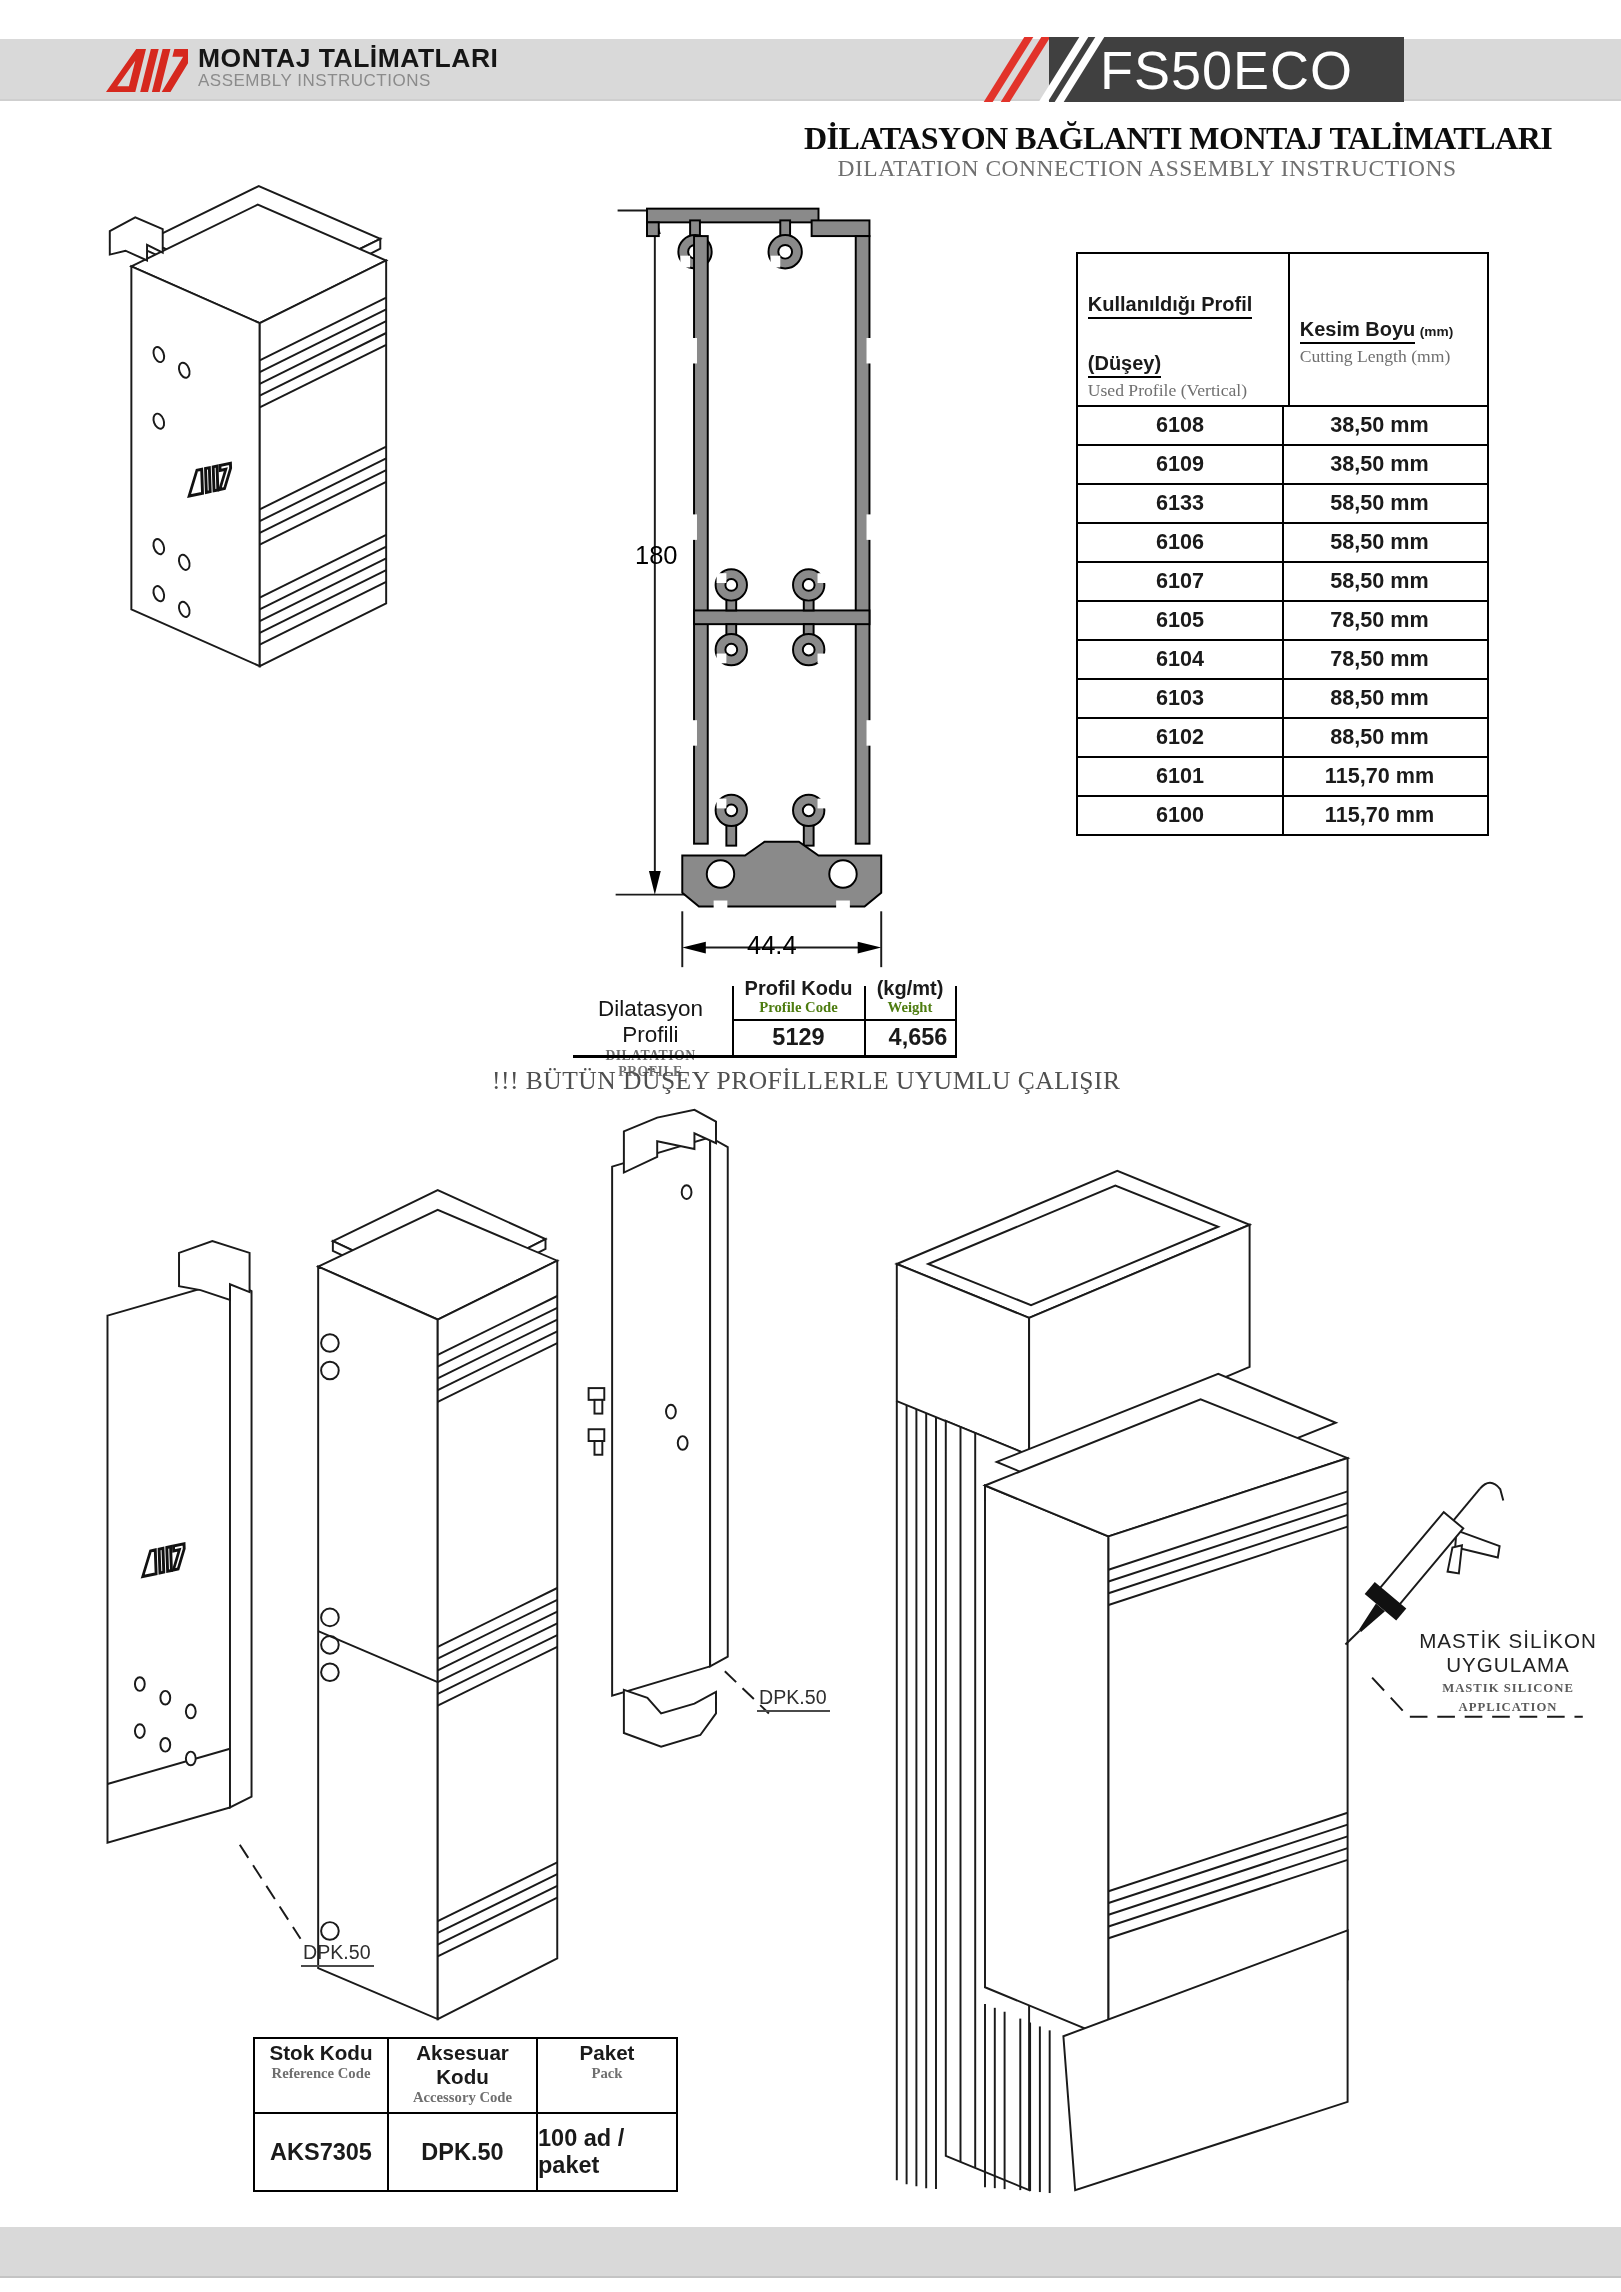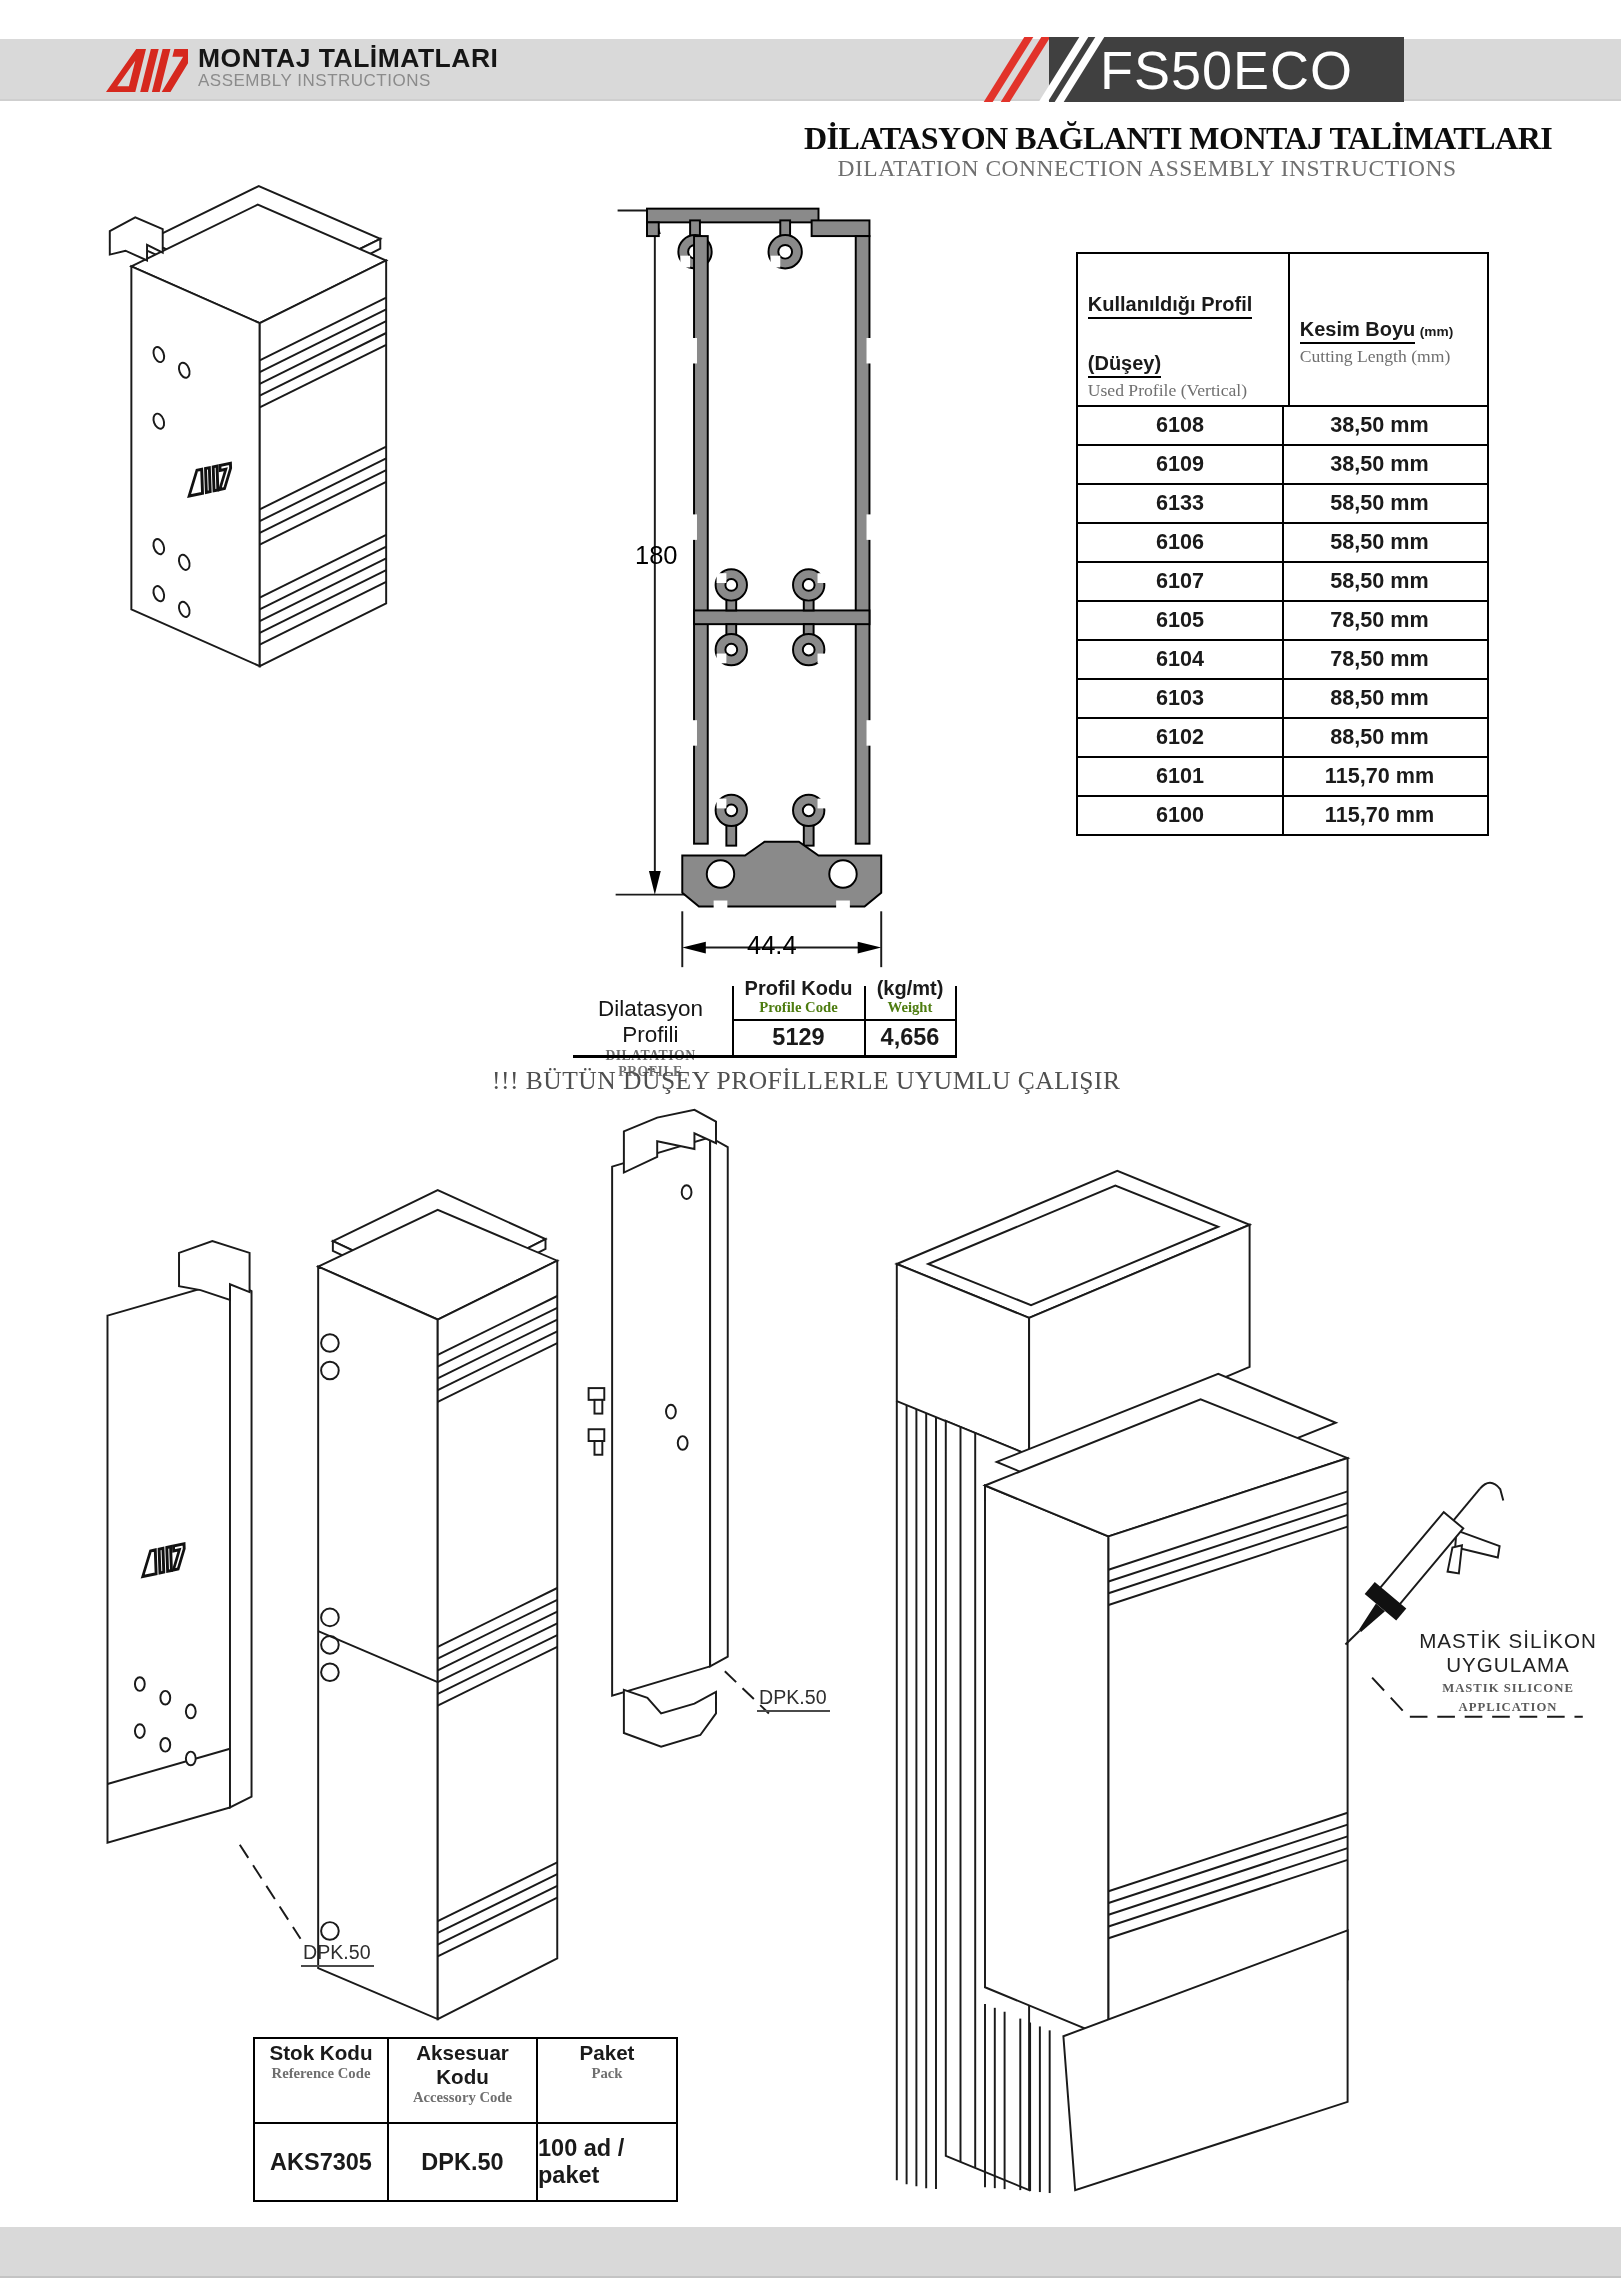--- a/index.html
+++ b/index.html
@@ -45,21 +45,21 @@
   .spec-name1{font-size:22.5px;color:#151515;}
   .spec-name2{font-size:13.7px;color:#6f6f6f;font-family:"Liberation Serif",serif;font-weight:bold;letter-spacing:0.5px;}
   .spec-h1{font-size:20px;font-weight:bold;line-height:1.05;}
   .spec-h2{font-size:14.7px;color:#4d7c0f;font-family:"Liberation Serif",serif;font-weight:bold;}
   .spec-val{font-size:23.5px;font-weight:bold;}
   .note{left:492px;top:1066px;width:627px;font-size:25.5px;color:#4f4f4f;font-family:"Liberation Serif",serif;
         letter-spacing:0.5px;white-space:nowrap;}
   
   .atable{left:253px;top:2037px;width:421px;border:2px solid #000;background:#fff;}
   .atable .hrow{display:flex;border-bottom:2px solid #000;}
-  .atable .hcell{text-align:center;padding:2px 0 16px 0;}
+  .atable .hcell{text-align:center;padding:2px 0 6px 0;}
   .atable .vrow{display:flex;height:76px;}
   .atable .vcell{display:flex;align-items:center;justify-content:center;font-size:23.5px;font-weight:bold;}
   .aw1{width:132px;border-right:2px solid #000;}
   .aw2{width:147px;border-right:2px solid #000;}
   .aw3{width:138px;}
   .ah-tr{font-size:20.6px;font-weight:bold;}
   .ah-en{font-size:14.7px;color:#6f6f6f;font-family:"Liberation Serif",serif;font-weight:bold;}
   
   .dim{font-size:25.5px;color:#000;}
   .dpk{font-size:19.6px;color:#2e2e2e;border-bottom:2px solid #4a4a4a;padding:0 3.9px 1px 2px;}
@@ -311,21 +311,21 @@
       <div class="spec-h1">Profil Kodu</div>
       <div class="spec-h2">Profile Code</div>
     </div>
     <div class="cell" style="left:163px;top:46px;width:125px;">
       <div class="spec-val">5129</div>
     </div>
     <div class="cell" style="left:294px;top:0;width:86px;">
       <div class="spec-h1">(kg/mt)</div>
       <div class="spec-h2">Weight</div>
     </div>
-    <div class="cell" style="left:294px;top:46px;width:86px;">
+    <div class="cell" style="left:302px;top:46px;width:86px;">
       <div class="spec-val">4,656</div>
     </div>
   </div>
 
   <div class="abs note">!!! BÜTÜN DÜŞEY PROFİLLERLE  UYUMLU ÇALIŞIR</div>
 
   <div class="abs" style="left:83px;top:1098px;">
     <svg width="730" height="931" viewBox="0 0 745 950">
 
       <g>

